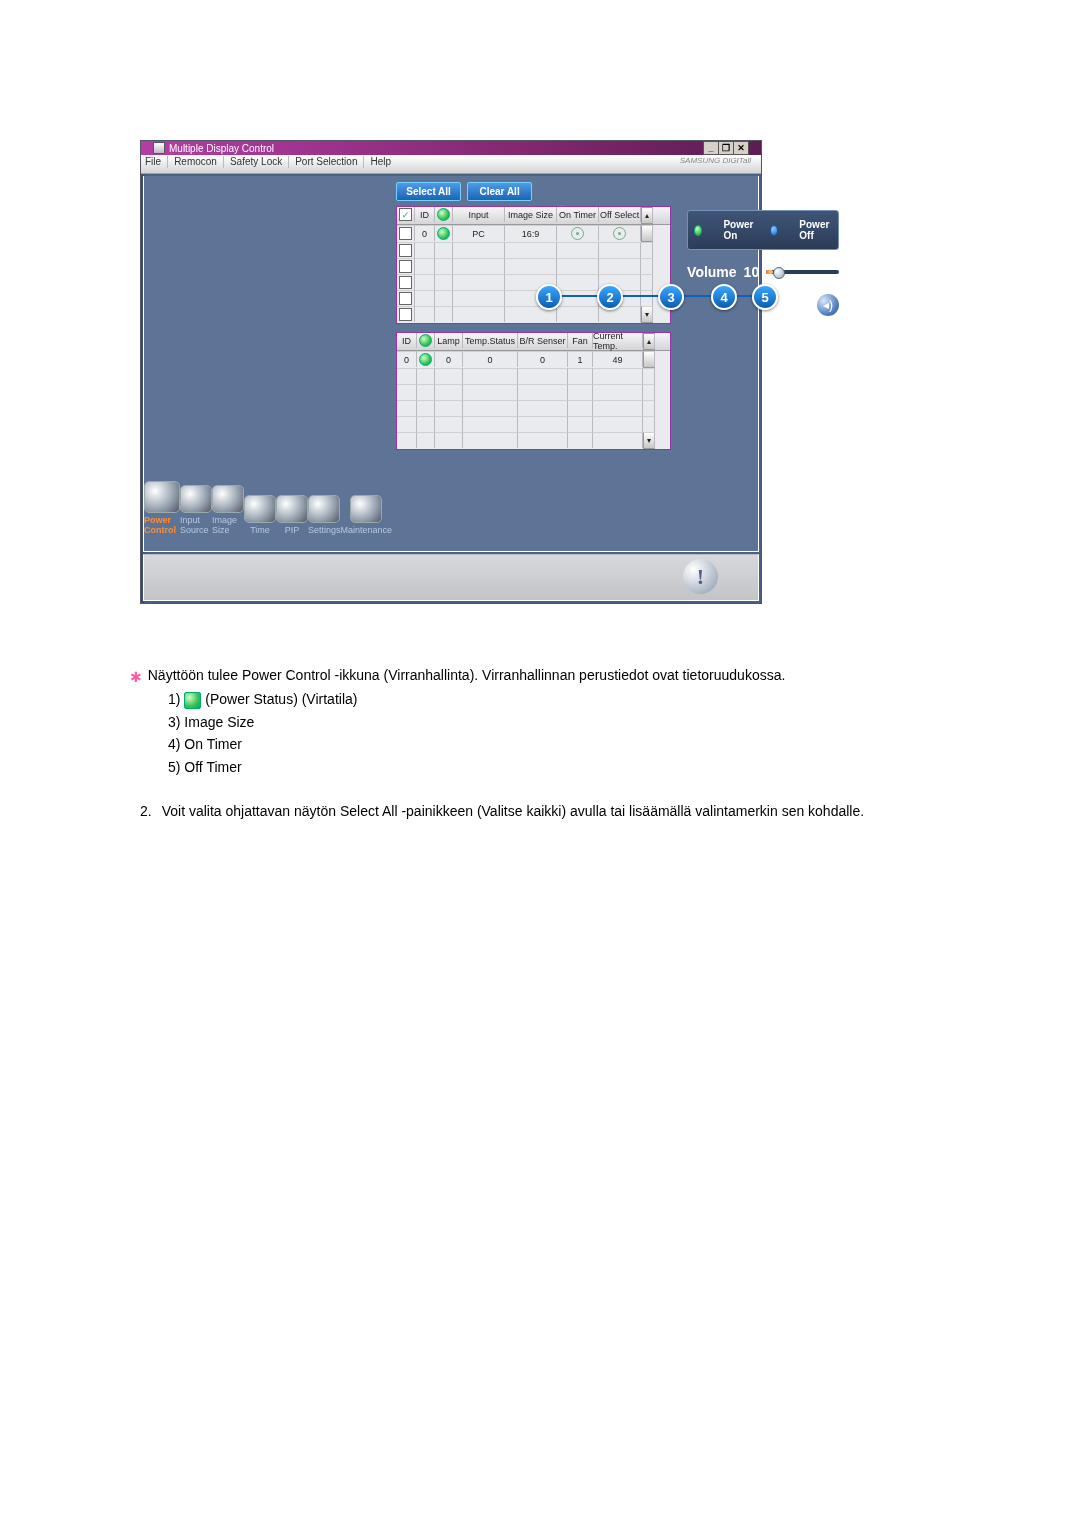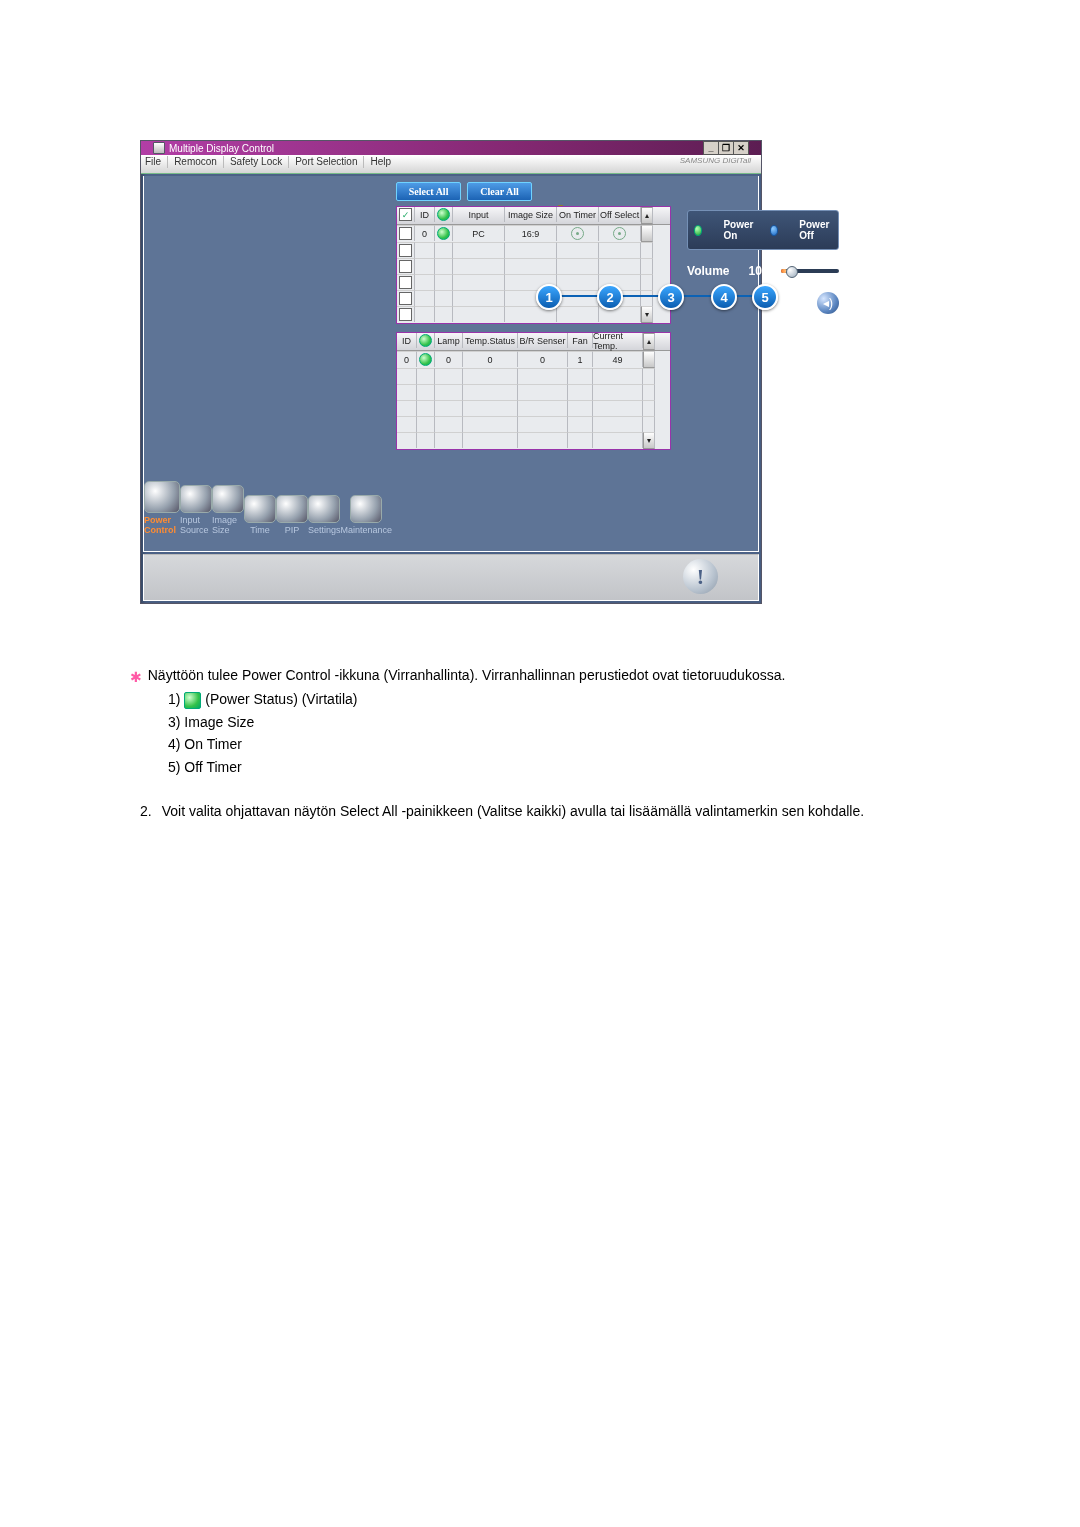--- a/index.html
+++ b/index.html
@@ -84,21 +84,21 @@
   .side-icon.small{width:30px;height:26px}
   
   .main{
     flex:1;
     display:flex;flex-direction:column;
     padding:6px 4px;
     position:relative;
   }
   
   .button-row{
-    display:flex;align-items:center;gap:6px;margin-bottom:6px;height:18px;font-family:Liberation Serif, serif;
+    display:flex;align-items:center;gap:6px;margin-bottom:6px;height:18px;
   }
   .blue-btn{
     display:inline-flex;align-items:center;justify-content:center;
     width:63px;height:17px;
     font-size:10px;font-weight:bold;color:#fff;
     background:linear-gradient(#4e9be6,#1c63b4);
     border:1px solid #6fd2ff;border-radius:2px;
   }
   .busy{
     display:flex;align-items:center;gap:13px;font-size:10px;color:#fff;margin-left:16px;margin-top:40px;
@@ -171,22 +171,22 @@
     border:1px solid #7590b6;border-radius:3px;
     padding:8px 6px;
   }
   .pw-btn{
     display:flex;align-items:center;gap:21px;
     font-size:10px;font-weight:bold;color:#fff;
   }
   .dot-on{width:9px;height:9px;border-radius:50%;background:radial-gradient(circle at 30% 30%,#b4ffb4,#1eaa33);border:1px solid #0a7}
   .dot-off{width:9px;height:9px;border-radius:50%;background:radial-gradient(circle at 30% 30%,#8ecbff,#1d6bc7);border:1px solid #1656a0}
   .volume{
-    display:flex;align-items:center;gap:19px;
-    color:#fff;font-size:12px;font-weight:bold;
+    display:flex;align-items:center;gap:7px;
+    color:#fff;font-size:14px;font-weight:bold;
   }
   .vol-track{
     position:relative;flex:1;height:4px;border-radius:2px;
     background:linear-gradient(90deg,#2b3c55,#2b3c55);
   }
   .vol-fill{position:absolute;left:0;top:0;bottom:0;width:10%;background:linear-gradient(90deg,#ff7b29,#ffd18a);border-radius:2px}
   .vol-knob{position:absolute;top:-3px;left:9%;width:10px;height:10px;border-radius:50%;background:radial-gradient(circle at 30% 30%,#fff,#9ab);border:1px solid #567}
   .speaker-ball{
     width:22px;height:22px;border-radius:50%;align-self:flex-end;
     background:radial-gradient(circle at 30% 30%,#d6e6ff,#5a85c0 60%,#2b4e80);

